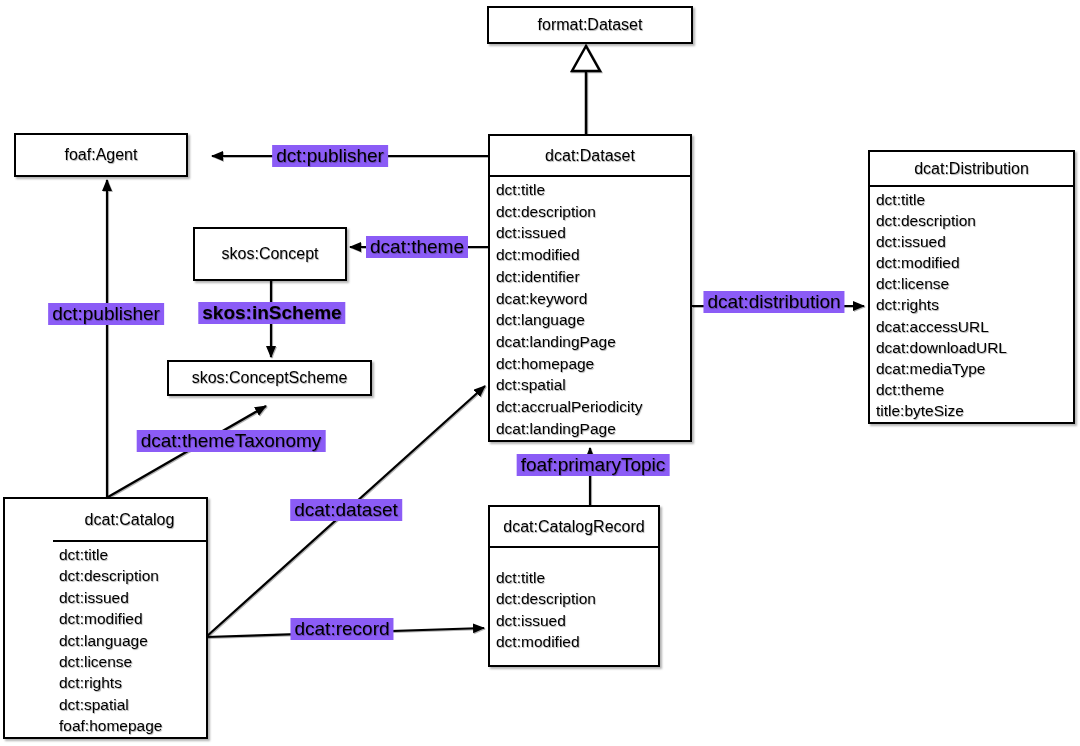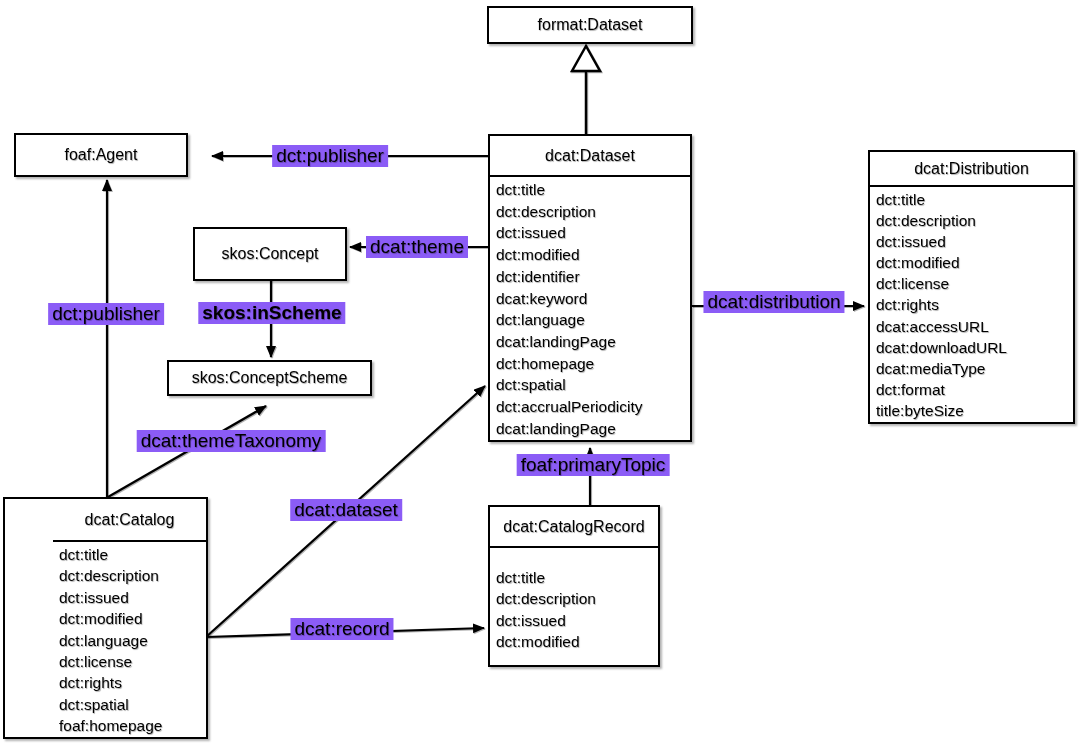--- a/index.html
+++ b/index.html
@@ -177,21 +177,21 @@
     <div class="class-attrs">
         <div class="attr">dct:title</div>
         <div class="attr">dct:description</div>
         <div class="attr">dct:issued</div>
         <div class="attr">dct:modified</div>
         <div class="attr">dct:license</div>
         <div class="attr">dct:rights</div>
         <div class="attr">dcat:accessURL</div>
         <div class="attr">dcat:downloadURL</div>
         <div class="attr">dcat:mediaType</div>
-        <div class="attr">dct:format</div>
+        <div class="attr">dct:theme</div>
         <div class="attr">title:byteSize</div>
       </div>
   </div>
 
   <span class="edge-label" id="lbl-publisher-top">dct:publisher</span>
   <span class="edge-label" id="lbl-publisher-left">dct:publisher</span>
   <span class="edge-label" id="lbl-theme">dcat:theme</span>
   <span class="edge-label" id="lbl-inscheme">skos:inScheme</span>
   <span class="edge-label" id="lbl-themetaxonomy">dcat:themeTaxonomy</span>
   <span class="edge-label" id="lbl-dataset">dcat:dataset</span>

